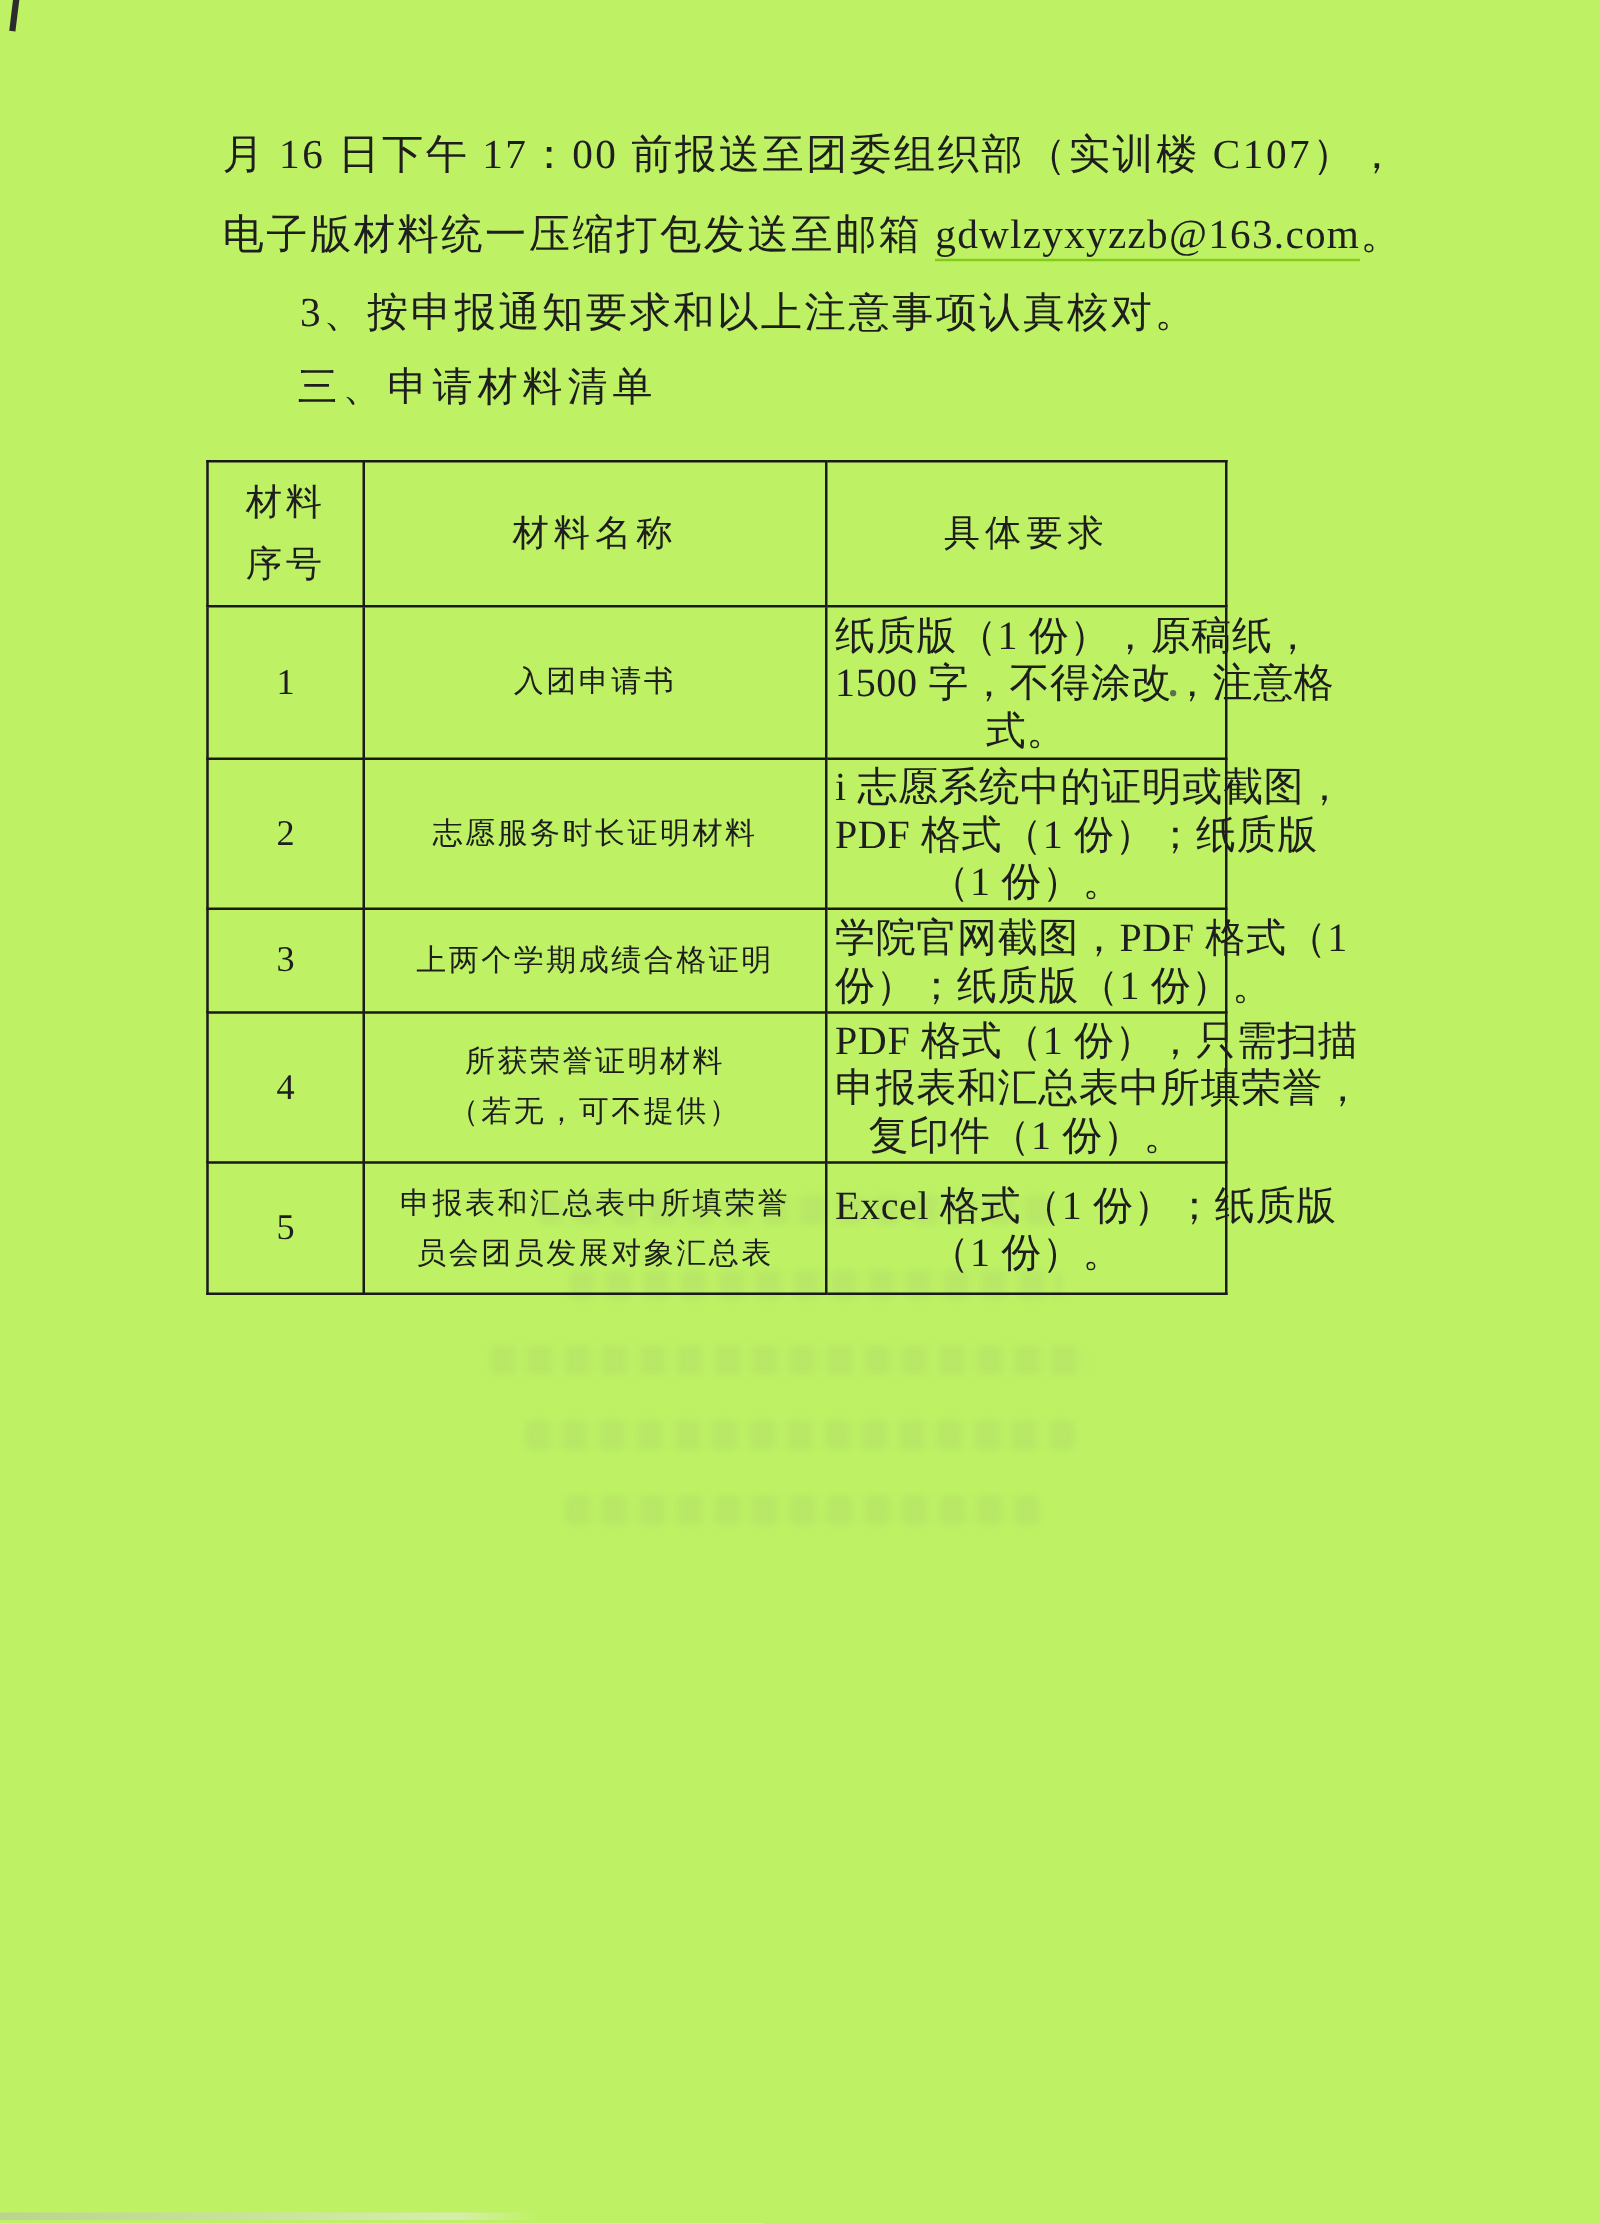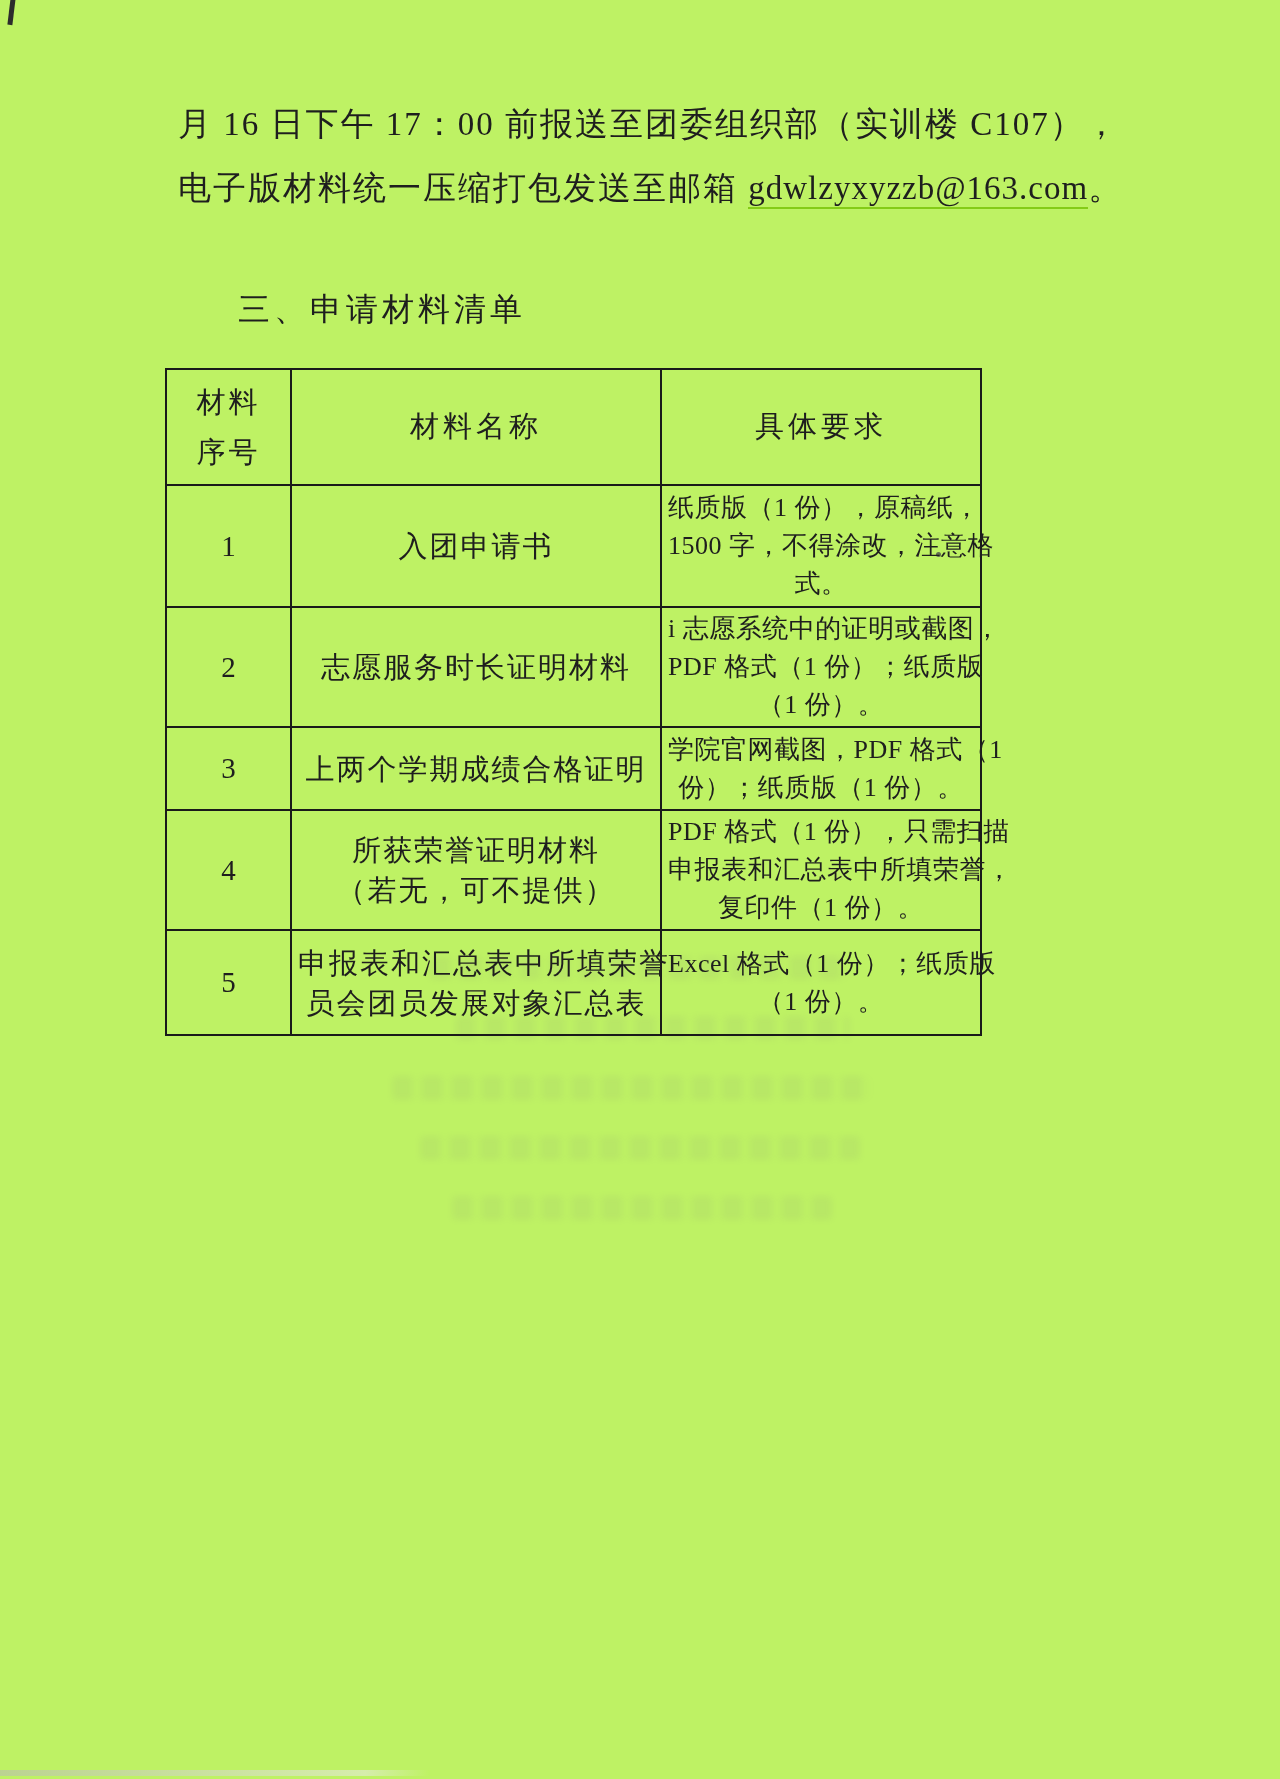--- a/index.html
+++ b/index.html
@@ -71,22 +71,22 @@
   .pre{white-space:pre;}
   tr.hdr{height:116px;}
   tr.r1{height:122px;}
   tr.r2{height:118px;}
   tr.r3{height:83px;}
   tr.r4{height:117px;}
   tr.r5{height:105px;}
   .h-no{font-size:29px;line-height:50px;letter-spacing:3px;}
   .h-name,.h-req{font-size:29px;letter-spacing:4px;}
   .c-no{font-size:29px;}
-  .c-name{font-size:29px;line-height:40px;letter-spacing:2px;}
-  .c-req{font-size:26px;line-height:38px;letter-spacing:0.5px;}
+  .c-name{font-size:24px;line-height:40px;letter-spacing:2px;}
+  .c-req{font-size:32px;line-height:38px;letter-spacing:0.5px;}
   
   .ghost{
     position:absolute;
     height:24px;
     background:repeating-linear-gradient(90deg,
       rgba(120,120,125,0.30) 0px 20px,
       rgba(120,120,125,0.05) 20px 30px);
     filter:blur(3px);
     opacity:0.28;
     border-radius:4px;
@@ -127,20 +127,21 @@
   <div class="ghost" style="left:430px;top:956px;width:420px;"></div>
   <div class="ghost" style="left:455px;top:1016px;width:395px;"></div>
   <div class="ghost" style="left:392px;top:1076px;width:480px;"></div>
   <div class="ghost" style="left:420px;top:1136px;width:440px;"></div>
   <div class="ghost" style="left:452px;top:1196px;width:380px;"></div>
 
   <div class="para-line line1">月 16 日下午 17：00 前报送至团委组织部（实训楼 C107），</div>
 
   <div class="para-line line2"><span>电子版材料统一压缩打包发送至邮箱 </span><span class="email">gdwlzyxyzzb@163.com</span><span>。</span></div>
 
+  <div class="note-item">3、按申报通知要求和以上注意事项认真核对。</div>
 
   <div class="section-heading">三、申请材料清单</div>
 
   <table class="materials">
     <colgroup>
         <col class="c1">
         <col class="c2">
         <col class="c3">
       </colgroup>
     <tbody>

